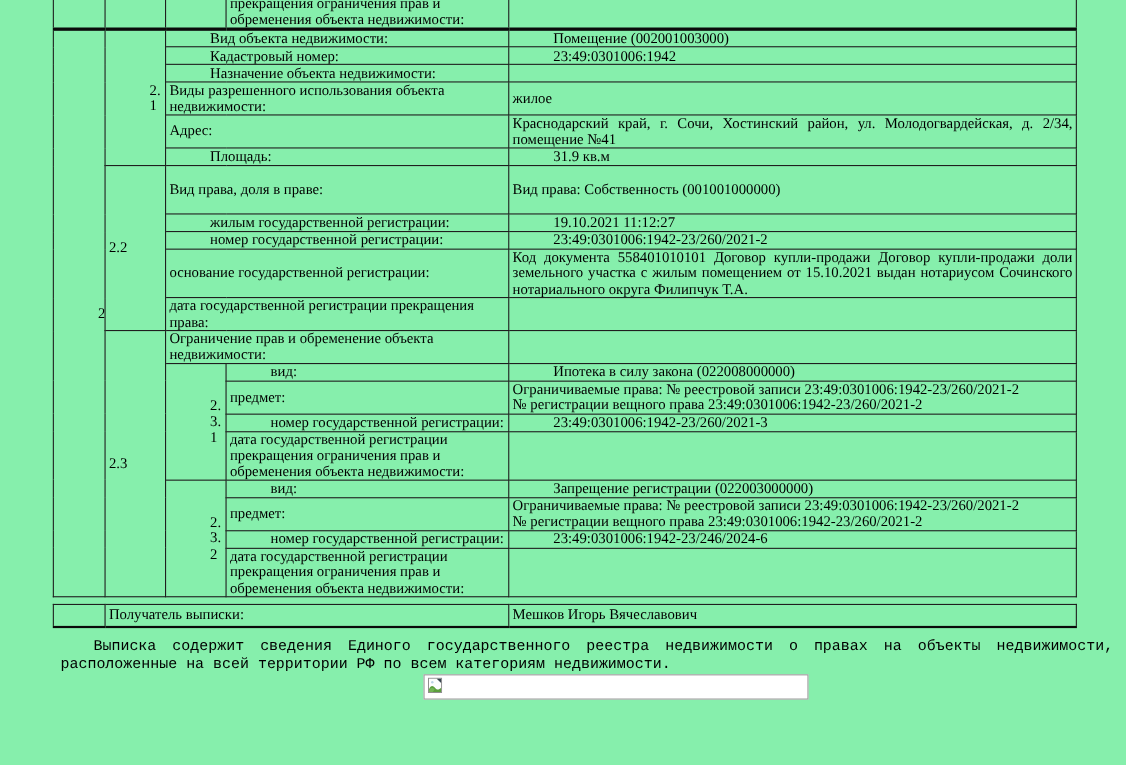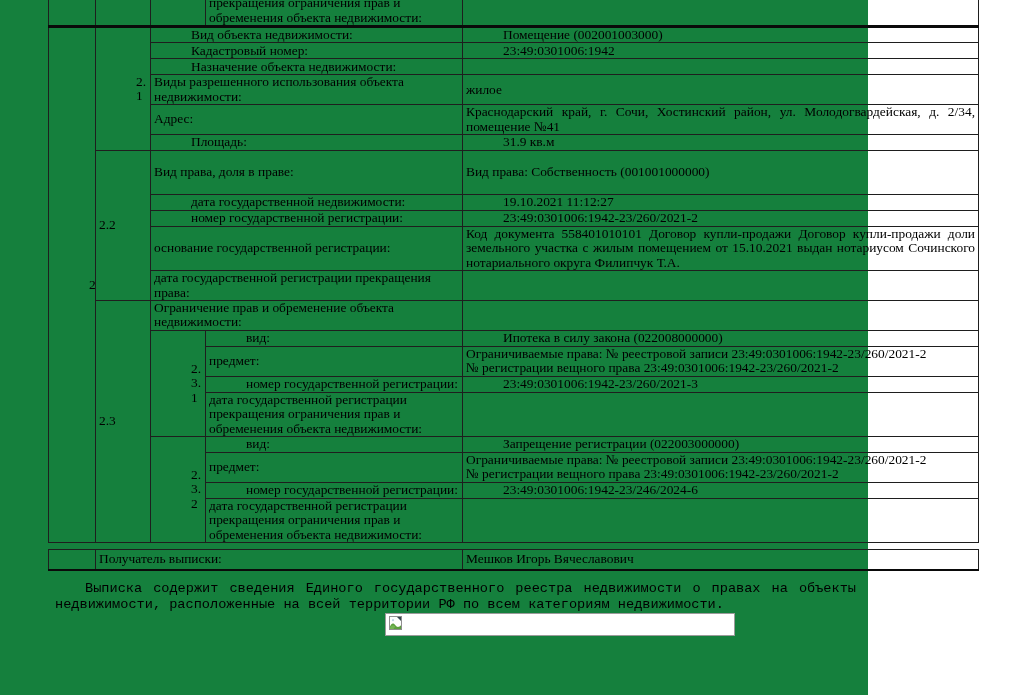--- a/index.html
+++ b/index.html
@@ -2,21 +2,21 @@
 <html><head>
 <meta charset="utf-8">
 <style>
   * { margin:0; padding:0; box-sizing:border-box; }
   html,body { background:#fff; }
   body {
     width:1024px; height:695px;
     font-family:"Liberation Serif","DejaVu Serif",serif;
     color:#000; overflow:hidden;
   }
-  .page { position:relative; width:868px; height:695px; background:#15803d; }
+  .page { position:relative; width:1024px; height:695px; background:#86efac; }
 
   table.doc {
     border-collapse:collapse; table-layout:fixed;
     margin-left:48px; width:930px;
   }
   table.doc td {
     border:1px solid #1e1e1e;
     font-size:13.4px; line-height:14.4px;
     vertical-align:middle; padding:0 3px;
     overflow:hidden; word-wrap:break-word;
@@ -105,21 +105,21 @@
       <td colspan="2">Площадь:</td>
       <td>31.9 кв.м</td>
     </tr>
 
     <tr class="h44">
       <td rowspan="5" class="numcell">2.2</td>
       <td colspan="2">Вид права, доля в праве:</td>
       <td class="vtop">Вид права: Собственность (001001000000)</td>
     </tr>
     <tr class="h16">
-      <td colspan="2">дата государственной недвижимости:</td>
+      <td colspan="2">жилым государственной регистрации:</td>
       <td>19.10.2021 11:12:27</td>
     </tr>
     <tr class="h16">
       <td colspan="2">номер государственной регистрации:</td>
       <td>23:49:0301006:1942-23/260/2021-2</td>
     </tr>
     <tr class="h44">
       <td colspan="2">основание государственной регистрации:</td>
       <td class="just vtop">Код документа 558401010101 Договор купли-продажи Договор купли-продажи доли земельного участка с жилым помещением от 15.10.2021 выдан нотариусом Сочинского нотариального округа Филипчук Т.А.</td>
     </tr>

